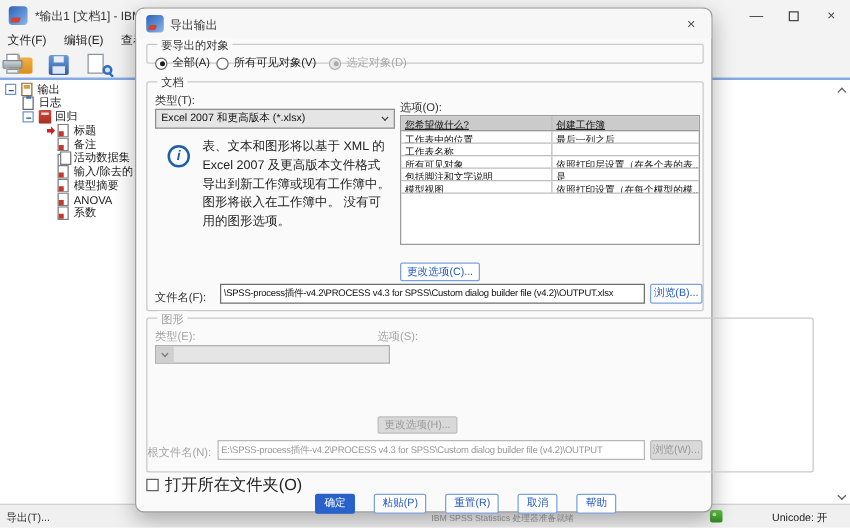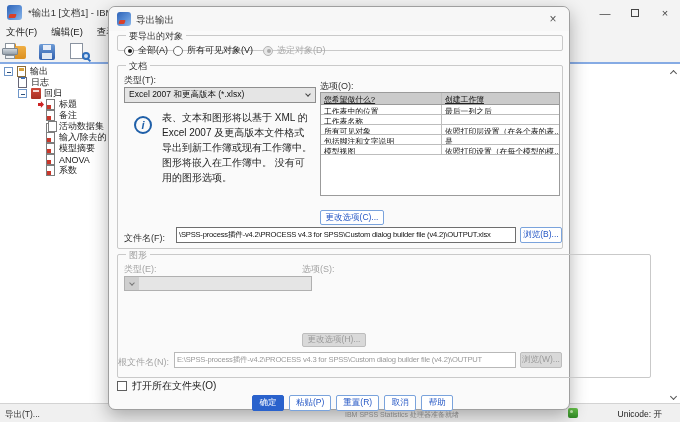--- a/index.html
+++ b/index.html
@@ -122,23 +122,23 @@
   .tinput.dis { border-color:#b8b8b8; color:#9a9a9a; }
   input.tinput { outline:none; }
 
   .gopts { position:absolute; left:184px; top:22px; width:260px; height:48px; background:#fff; border:1px solid #b0b0b0; }
   .gopts .grow { display:flex; height:13px; border-bottom:1px solid #c4c4c4; }
   .gopts .gcell { flex:0 0 130px; padding:2px 4px 0; font-size:8px; color:#9a9a9a; }
   .gopts .gcell.v { flex:1; border-left:1px solid #c4c4c4; }
 
   .chk-row { position:absolute; left:8px; top:372px; display:flex; align-items:center; gap:5px; }
   .chkbox { width:10px; height:10px; border:1px solid #5f5f5f; background:#fff; flex:0 0 auto; }
-  .chk-row .clbl { font-size:10px; color:#222; }
-
-  .btn-row { position:absolute; left:143px; top:388px; display:flex; gap:5px; }
+  .chk-row .clbl { font-size:13px; color:#222; }
+
+  .btn-row { position:absolute; left:143px; top:388px; display:flex; gap:15px; }
   .btn-row .btn { height:16px; padding:0 6px; min-width:32px; }
 </style>
 </head>
 <body>
 
 <div>
   <div class="titlebar">
     <div class="app-icon"></div>
     <span class="win-title">*输出1 [文档1] - IBM SPSS S</span>
     <div class="win-controls">

